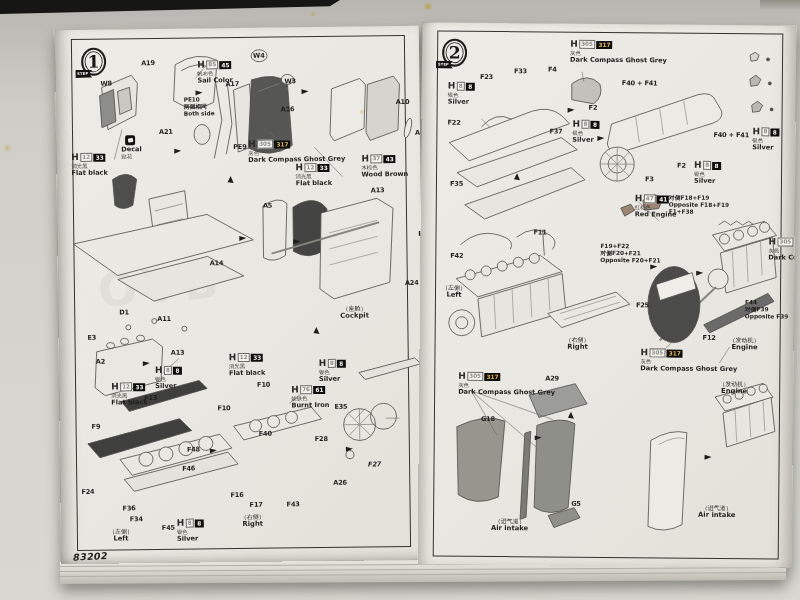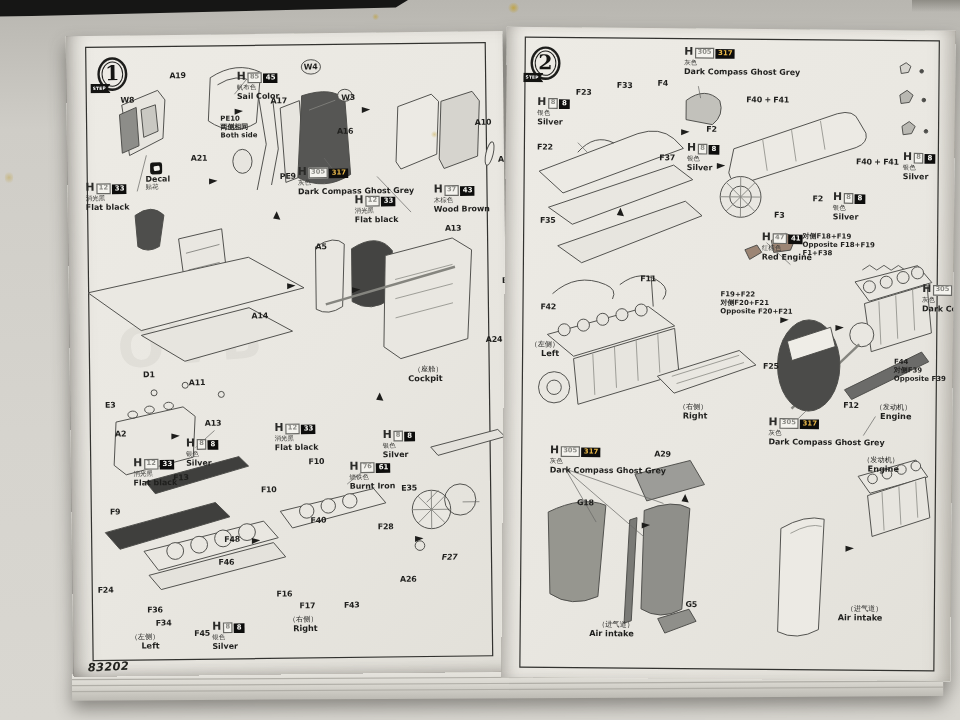--- a/index.html
+++ b/index.html
@@ -30,21 +30,21 @@
   .step-badge{position:absolute;width:25px;height:28px;}
   .step-badge .circle{position:absolute;inset:0;border:2px solid #1d1d1b;border-radius:50%;
     background:#edebe5;box-shadow:inset 0 0 0 1.5px #edebe5, inset 0 0 0 2.3px #1d1d1b;
     display:flex;align-items:center;justify-content:center;
     font-size:17px;font-weight:800;color:#151513;font-family:"DejaVu Serif",serif;}
   .step-badge .flag{position:absolute;left:-6px;bottom:-2px;width:15px;height:8px;background:#141412;
     clip-path:polygon(0 0,100% 0,82% 50%,100% 100%,0 100%);
     color:#fff;font-size:3.6px;font-weight:700;line-height:8px;padding-left:2px;letter-spacing:.2px;}
   .part-label{position:absolute;font-size:6.6px;font-weight:700;color:#1f1f1d;
     letter-spacing:-.2px;white-space:nowrap;}
-  .caption{position:absolute;text-align:right;white-space:nowrap;color:#1f1f1d;}
+  .caption{position:absolute;text-align:center;white-space:nowrap;color:#1f1f1d;}
   .caption .cn{font-size:6px;display:block;line-height:7px;}
   .caption .en{font-size:6.8px;font-weight:700;display:block;line-height:8px;}
   .note-block{position:absolute;white-space:nowrap;color:#1f1f1d;}
   .note-block div{font-size:5.8px;font-weight:700;line-height:7px;}
   .callout{position:absolute;white-space:nowrap;color:#222;}
   .callout .chips{display:flex;align-items:center;height:9px;}
   .callout .h-letter{font-size:9px;font-weight:700;color:#2a2a28;margin-right:1px;line-height:9px;}
   .callout .chip1{border:1px solid #6a6a66;color:#8a8a85;background:#f4f3ee;
     font-size:5.6px;font-weight:700;padding:0 1.5px;line-height:7px;height:7px;}
   .callout .chip2{background:#0d0d0c;color:#fafaf6;font-size:5.8px;font-weight:700;

